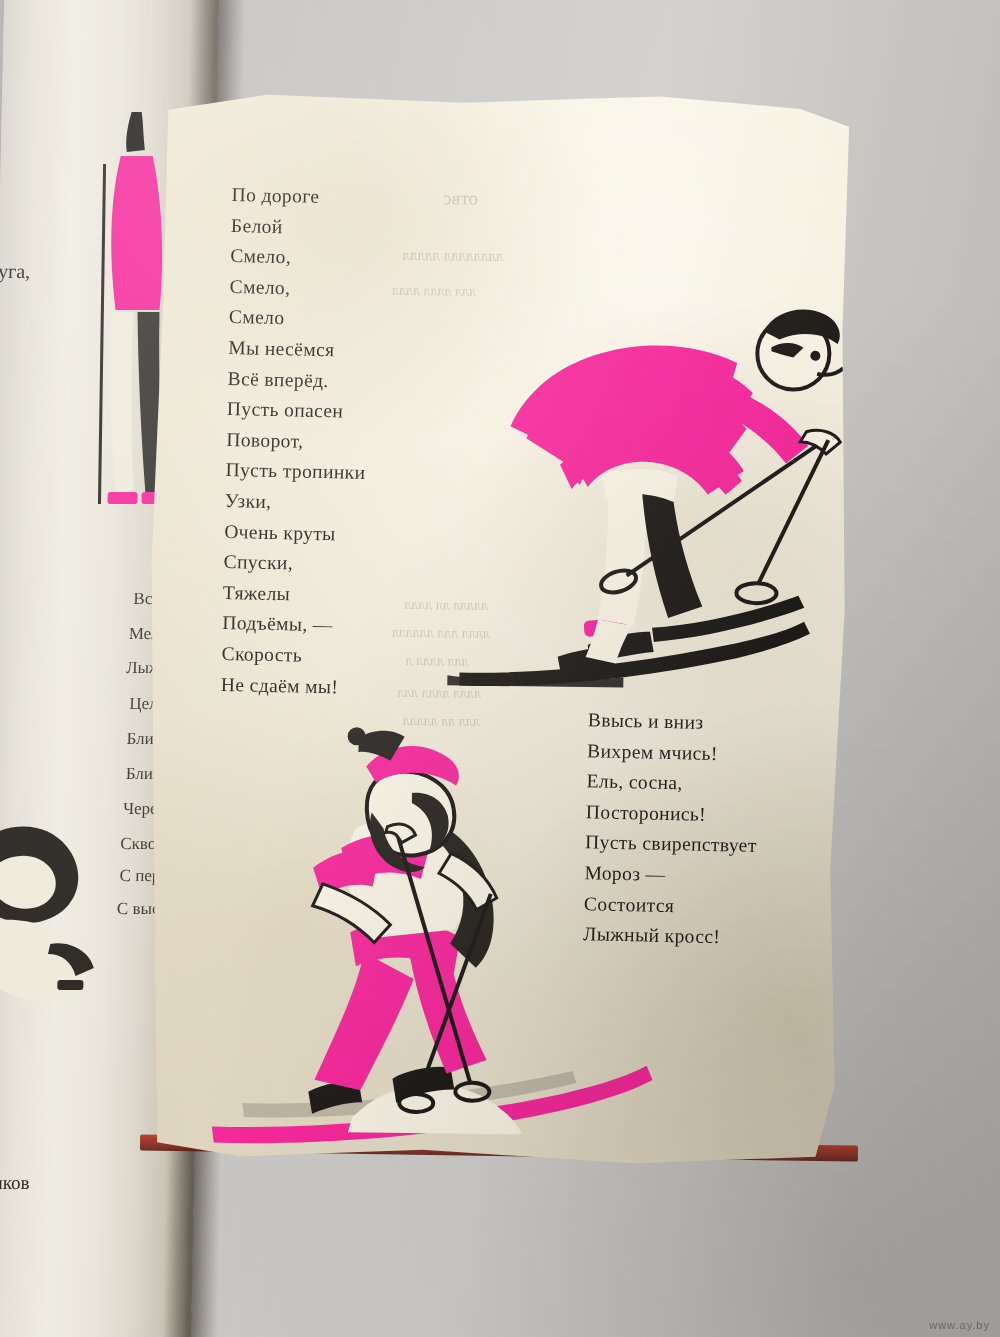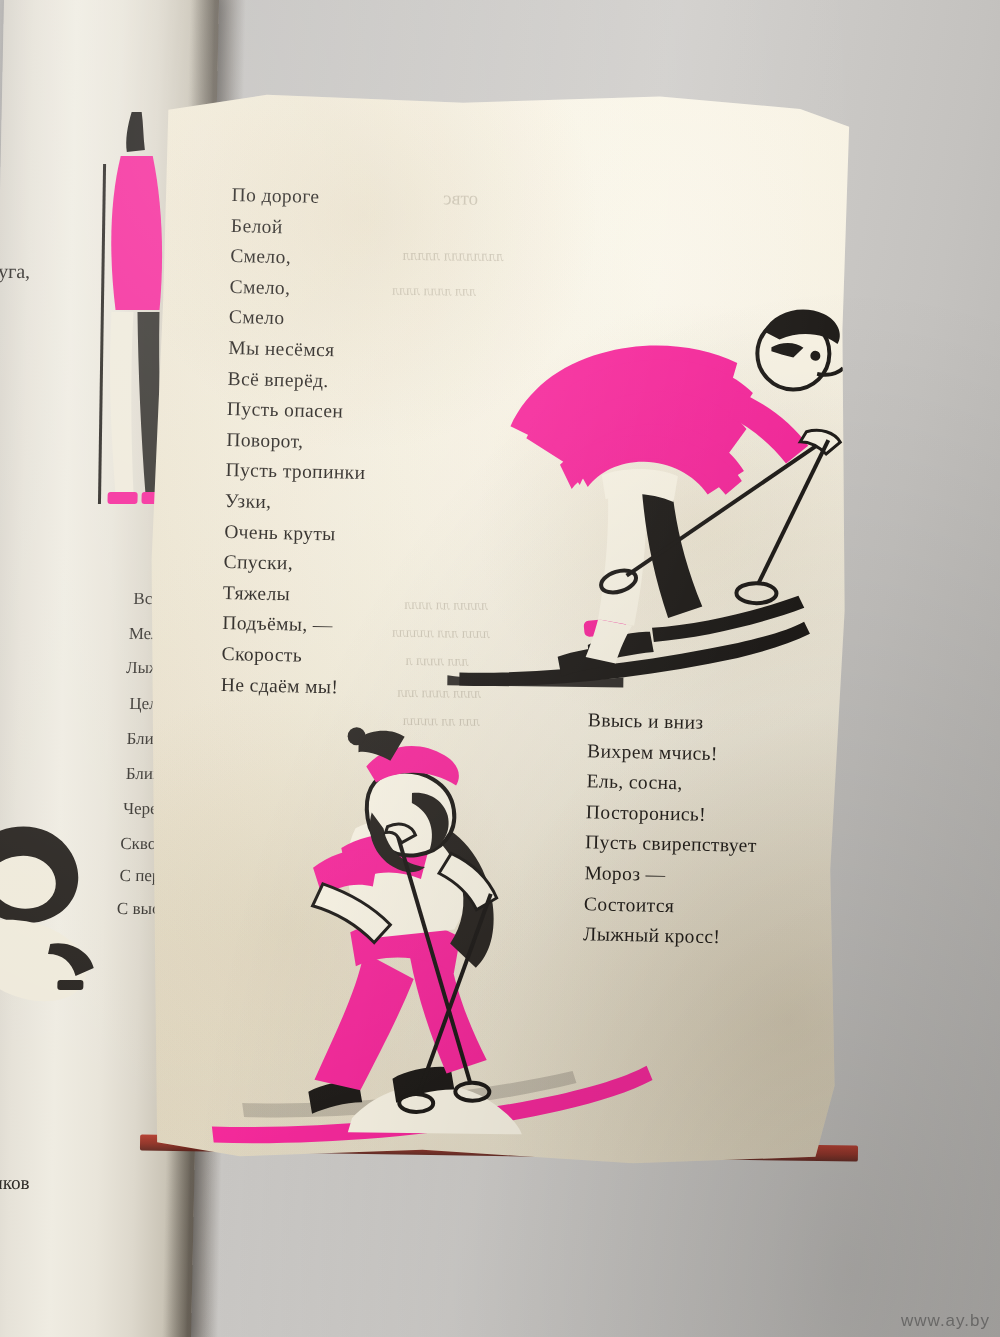--- a/index.html
+++ b/index.html
@@ -134,21 +134,21 @@
 
   
   svg.illus { position: absolute; overflow: visible; }
   #skier-top { left: 290px; top: 190px; }
   #skier-bottom { left: 60px; top: 630px; }
 
   .wm {
     position: absolute;
     right: 10px; bottom: 6px;
     font-family: "Liberation Sans", sans-serif;
-    font-size: 17px;
+    font-size: 11px;
     color: rgba(60,60,60,0.55);
     letter-spacing: 1px;
   }
 </style>
 </head>
 <body>
 
 <div id="stage">
 
   <div class="left-page">

